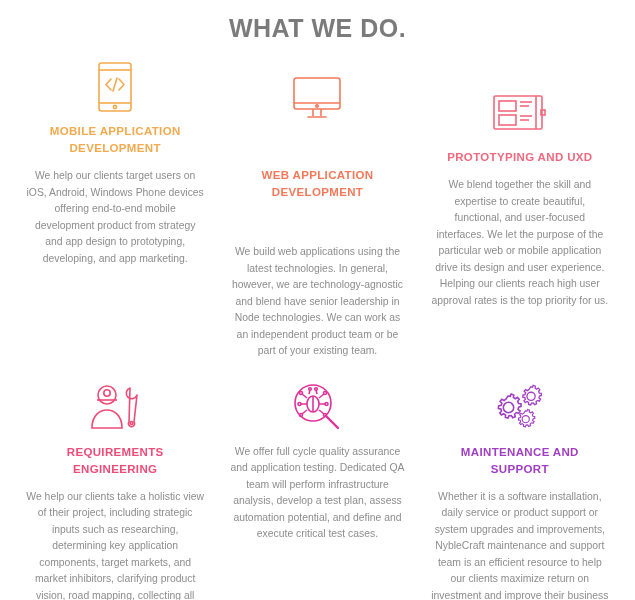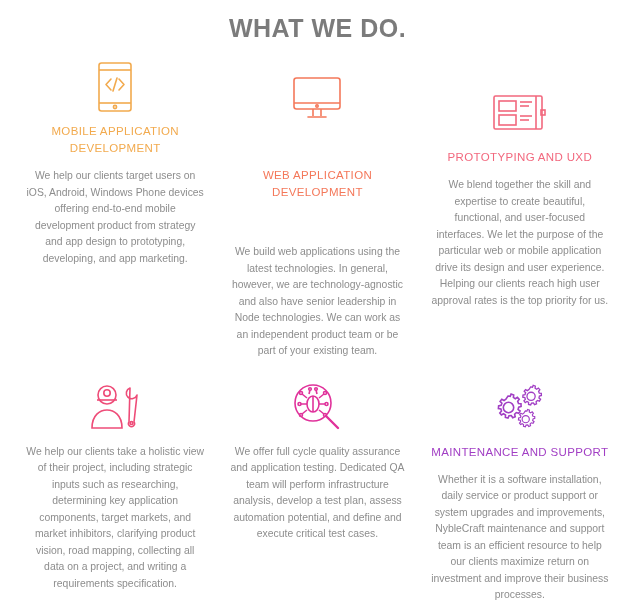--- a/index.html
+++ b/index.html
@@ -52,21 +52,21 @@
     display: flex;
     align-items: center;
     justify-content: center;
     margin-bottom: 10px;
   }
   .card-icon svg {
     display: block;
   }
   .card-title {
     font-size: 11.5px;
-    font-weight: normal;
+    font-weight: bold;
     letter-spacing: 0.35px;
     line-height: 17px;
     margin: 0 0 11px 0;
     text-transform: uppercase;
   }
   .card-body {
     font-size: 10.4px;
     line-height: 16.5px;
     color: #8d8d8d;
     margin: 0;
@@ -108,21 +108,21 @@
       <div class="card-icon">
         <svg width="56" height="46" viewBox="0 0 56 46" fill="none" stroke="#f4785a" stroke-width="1.6">
           <rect x="5" y="2" width="46" height="31" rx="2.5"></rect>
           <line x1="5" y1="27" x2="51" y2="27"></line>
           <circle cx="28" cy="30" r="1.2"></circle>
           <path d="M24 33 L24 40 M32 33 L32 40"></path>
           <line x1="19" y1="41" x2="37" y2="41" stroke-linecap="round"></line>
         </svg>
       </div>
       <div class="card-title" style="color:#f4785a">WEB APPLICATION DEVELOPMENT</div>
-      <p class="card-body">We build web applications using the latest technologies. In general, however, we are technology-agnostic and also have senior leadership in Node technologies. We can work as an independent product team or be part of your existing team.</p>
+      <p class="card-body">We build web applications using the latest technologies. In general, however, we are technology-agnostic and blend have senior leadership in Node technologies. We can work as an independent product team or be part of your existing team.</p>
     </div>
 
     <div class="card c-right">
       <div class="card-icon">
         <svg width="58" height="42" viewBox="0 0 58 42" fill="none" stroke="#f2687e" stroke-width="1.6">
           <rect x="3" y="4" width="48" height="33" rx="1.5"></rect>
           <line x1="45" y1="4" x2="45" y2="37"></line>
           <rect x="8" y="9" width="17" height="10"></rect>
           <rect x="8" y="23" width="17" height="10"></rect>
           <line x1="29" y1="10" x2="41" y2="10"></line>
@@ -143,20 +143,21 @@
       <div class="card-icon">
         <svg width="58" height="52" viewBox="0 0 58 52" fill="none" stroke="#ee4c78" stroke-width="1.6">
           <circle cx="21" cy="13" r="9"></circle>
           <circle cx="21" cy="11" r="3.2"></circle>
           <line x1="11" y1="18" x2="31" y2="18"></line>
           <path d="M6 46 C6 33 14 28 21 28 C28 28 36 33 36 46 Z"></path>
           <path d="M44 6 a5.5 5.5 0 1 0 7 7 L48 40 a3 3 0 1 1 -5 0 Z" stroke-linejoin="round"></path>
           <circle cx="45.5" cy="41" r="1.4"></circle>
         </svg>
       </div>
+      <div class="card-title" style="color:#ee4c78">REQUIREMENTS ENGINEERING</div>
       <p class="card-body">We help our clients take a holistic view of their project, including strategic inputs such as researching, determining key application components, target markets, and market inhibitors, clarifying product vision, road mapping, collecting all data on a project, and writing a requirements specification.</p>
     </div>
 
     <div class="card">
       <div class="card-icon">
         <svg width="54" height="52" viewBox="0 0 54 52" fill="none" stroke="#e0329b" stroke-width="1.6">
           <circle cx="23" cy="21" r="18"></circle>
           <line x1="36" y1="34" x2="48" y2="46" stroke-width="2.4" stroke-linecap="round"></line>
           <ellipse cx="23" cy="22" rx="6" ry="8"></ellipse>
           <line x1="23" y1="14" x2="23" y2="30"></line>

